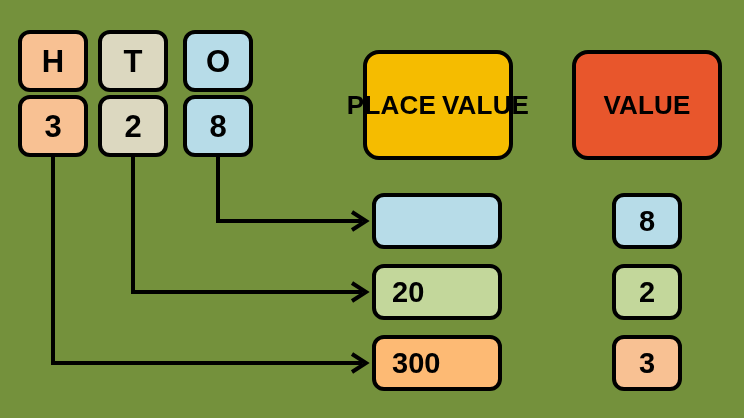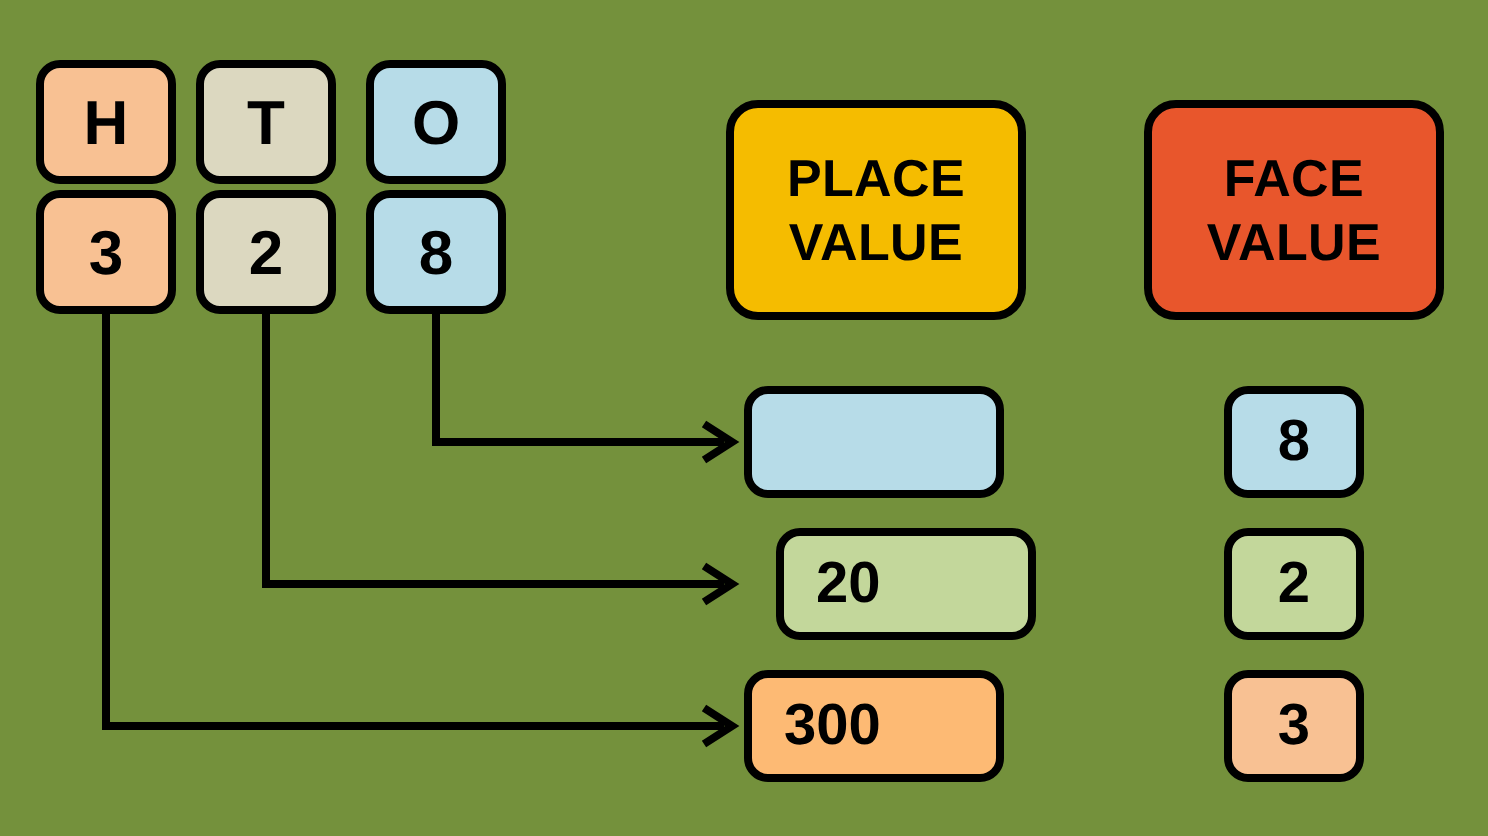--- a/index.html
+++ b/index.html
@@ -35,21 +35,20 @@
 
   
   .col-cell {
     width: 70px;
     height: 62px;
     font-size: 31px;
   }
 
   
   .banner {
-    flex-direction: column;
     border-radius: 16px;
     font-size: 26px;
     letter-spacing: 0.2px;
     gap: 6px;
   }
   .banner .ln { display: block; }
 
   
   .pv-box {
     width: 130px;
@@ -116,28 +115,27 @@
   <div class="card col-cell" style="left:183px; top:95px; background:#B7DCE8;">
     <span>8</span>
   </div>
 
   <div class="card banner" style="left:363px; top:50px; width:150px; height:110px; background:#F5BC00;">
     <span class="ln">PLACE</span>
     <span class="ln">VALUE</span>
   </div>
 
   <div class="card banner" style="left:572px; top:50px; width:150px; height:110px; background:#E8562C;">
-    <span class="ln">FACE</span>
     <span class="ln">VALUE</span>
   </div>
 
   <div class="card pv-box" style="left:372px; top:193px; background:#B7DCE8;">
     <span></span>
   </div>
-  <div class="card pv-box" style="left:388px; top:264px; background:#C3D79B;">
+  <div class="card pv-box" style="left:372px; top:264px; background:#C3D79B;">
     <span>20</span>
   </div>
   <div class="card pv-box" style="left:372px; top:335px; background:#fdba74;">
     <span>300</span>
   </div>
 
   <div class="card fv-box" style="left:612px; top:193px; background:#B7DCE8;">
     <span>8</span>
   </div>
   <div class="card fv-box" style="left:612px; top:264px; background:#C3D79B;">

